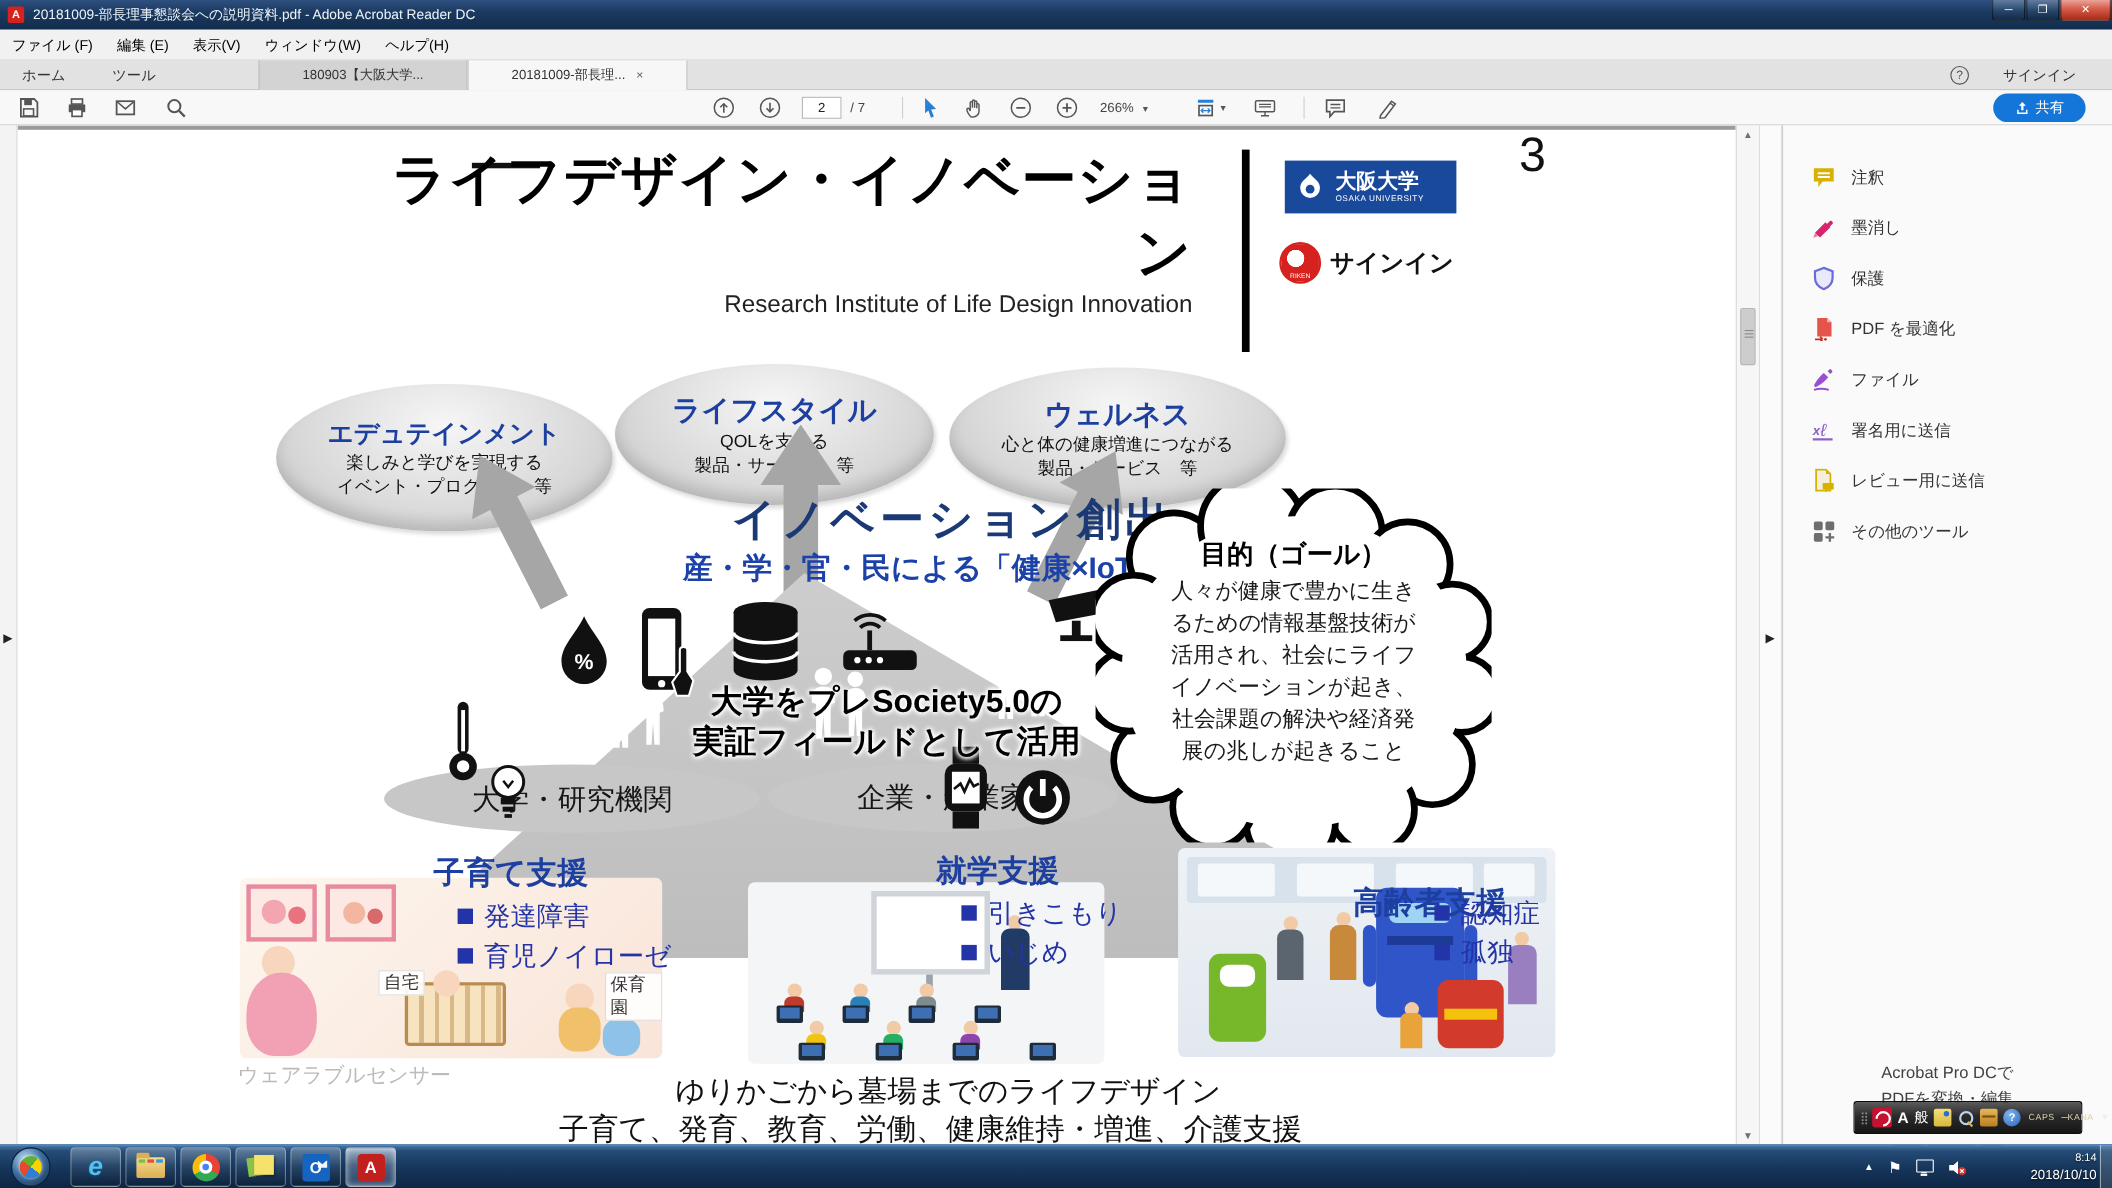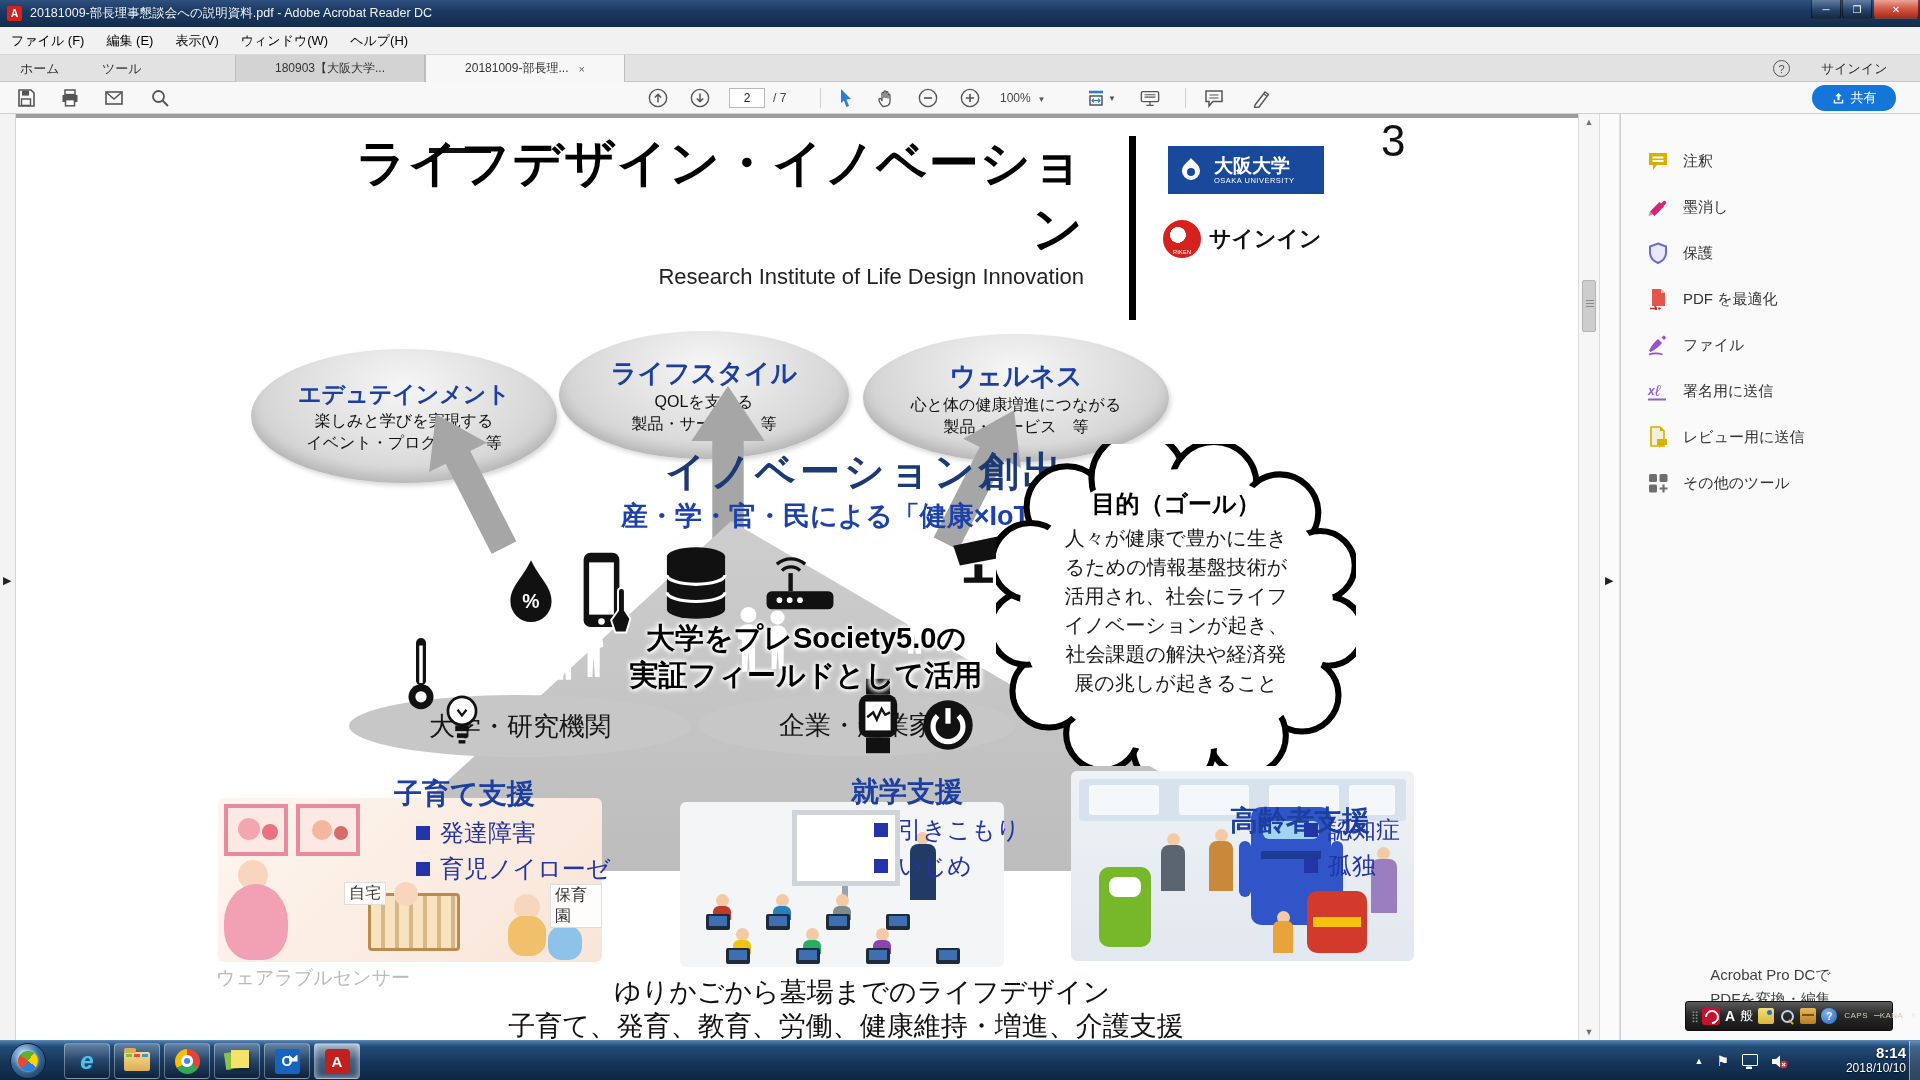--- a/index.html
+++ b/index.html
@@ -214,21 +214,21 @@
   .acro { width:25px; height:25px; background:#c21f1f; border-radius:4px; color:#fff; font-weight:bold;
     font-size:15px; display:flex; align-items:center; justify-content:center; }
   .tray { position:absolute; right:132px; top:0; height:40px; display:flex; align-items:center; gap:13px; color:#fff; }
   .tray-up { font-size:9px; }
   .tray-flag { font-size:14px; }
   .netico { position:relative; width:16px; height:14px; }
   .netico::before { content:""; position:absolute; left:0; top:0; width:14px; height:10px; border:1.6px solid #fff; border-radius:1px; }
   .netico::after { content:""; position:absolute; left:4px; bottom:-1px; width:6px; height:2px; background:#fff; box-shadow:0 -2px 0 -0.5px #fff; }
   .clock { position:absolute; right:14px; top:4px; text-align:right; color:#fff;
     text-shadow:0 1px 2px rgba(0,0,0,.8); }
-  .clock-time { font-size:15px; line-height:16px;font-weight:bold; }
+  .clock-time { font-size:10px; line-height:16px; }
   .clock-date { font-size:12px; line-height:15px; }
   .showdesk { position:absolute; right:0; top:0; width:11px; height:40px; background:rgba(255,255,255,.14);
     border-left:1px solid rgba(255,255,255,.5); }
 </style>
 </head>
 <body>
 
 <div class="screen">
 
   <div class="titlebar">
@@ -301,21 +301,21 @@
         <path d="M7 18.5 C5 16.5 3 13.5 3 11.5 c0-1.5 2-1.5 2.4 0 l.6 1.5 V5.5 c0-1.5 2-1.5 2 0 v4.5 V4 c0-1.5 2-1.5 2 0 v6 V4.8 c0-1.4 2-1.4 2 0 V10.5 v-3.3 c0-1.3 2-1.3 2 0 v6 c0 3-2 5.3-7 5.3z" fill="none" stroke="#555" stroke-width="1.3"></path>
       </svg>
     <svg class="ticon" style="left:918px;" viewBox="0 0 22 22">
         <circle cx="11" cy="11" r="9.5" fill="none" stroke="#555" stroke-width="1.5"></circle>
         <path d="M6.5 11 h9" stroke="#555" stroke-width="1.8"></path>
       </svg>
     <svg class="ticon" style="left:960px;" viewBox="0 0 22 22">
         <circle cx="11" cy="11" r="9.5" fill="none" stroke="#555" stroke-width="1.5"></circle>
         <path d="M6.5 11 h9 M11 6.5 v9" stroke="#555" stroke-width="1.8"></path>
       </svg>
-    <span class="zoomtxt"><span>100%</span>&nbsp;&nbsp;<span class="ddcaret">▼</span></span>
+    <span class="zoomtxt"><span>266%</span>&nbsp;&nbsp;<span class="ddcaret">▼</span></span>
     <svg class="ticon" style="left:1086px;" viewBox="0 0 20 20">
         <path d="M3 4 h14" stroke="#2a7fd4" stroke-width="2.6"></path>
         <rect x="4" y="8" width="12" height="9" fill="none" stroke="#555" stroke-width="1.5"></rect>
         <path d="M6 12.5 h8 M8 10.5 l-2 2 2 2 M12 10.5 l2 2 -2 2" fill="none" stroke="#2a7fd4" stroke-width="1.2"></path>
       </svg>
     <span class="ticon ddcaret" style="left:1108px; top:12px;">▼</span>
     <svg class="ticon" style="left:1140px;" viewBox="0 0 22 20">
         <rect x="1.5" y="3" width="19" height="11" rx="1.5" fill="none" stroke="#555" stroke-width="1.5"></rect>
         <path d="M5 6.5 h12 M5 9 h12" stroke="#555" stroke-width="1.2"></path>
         <path d="M11 14 v4 M7 18 h8" stroke="#555" stroke-width="1.4"></path>

